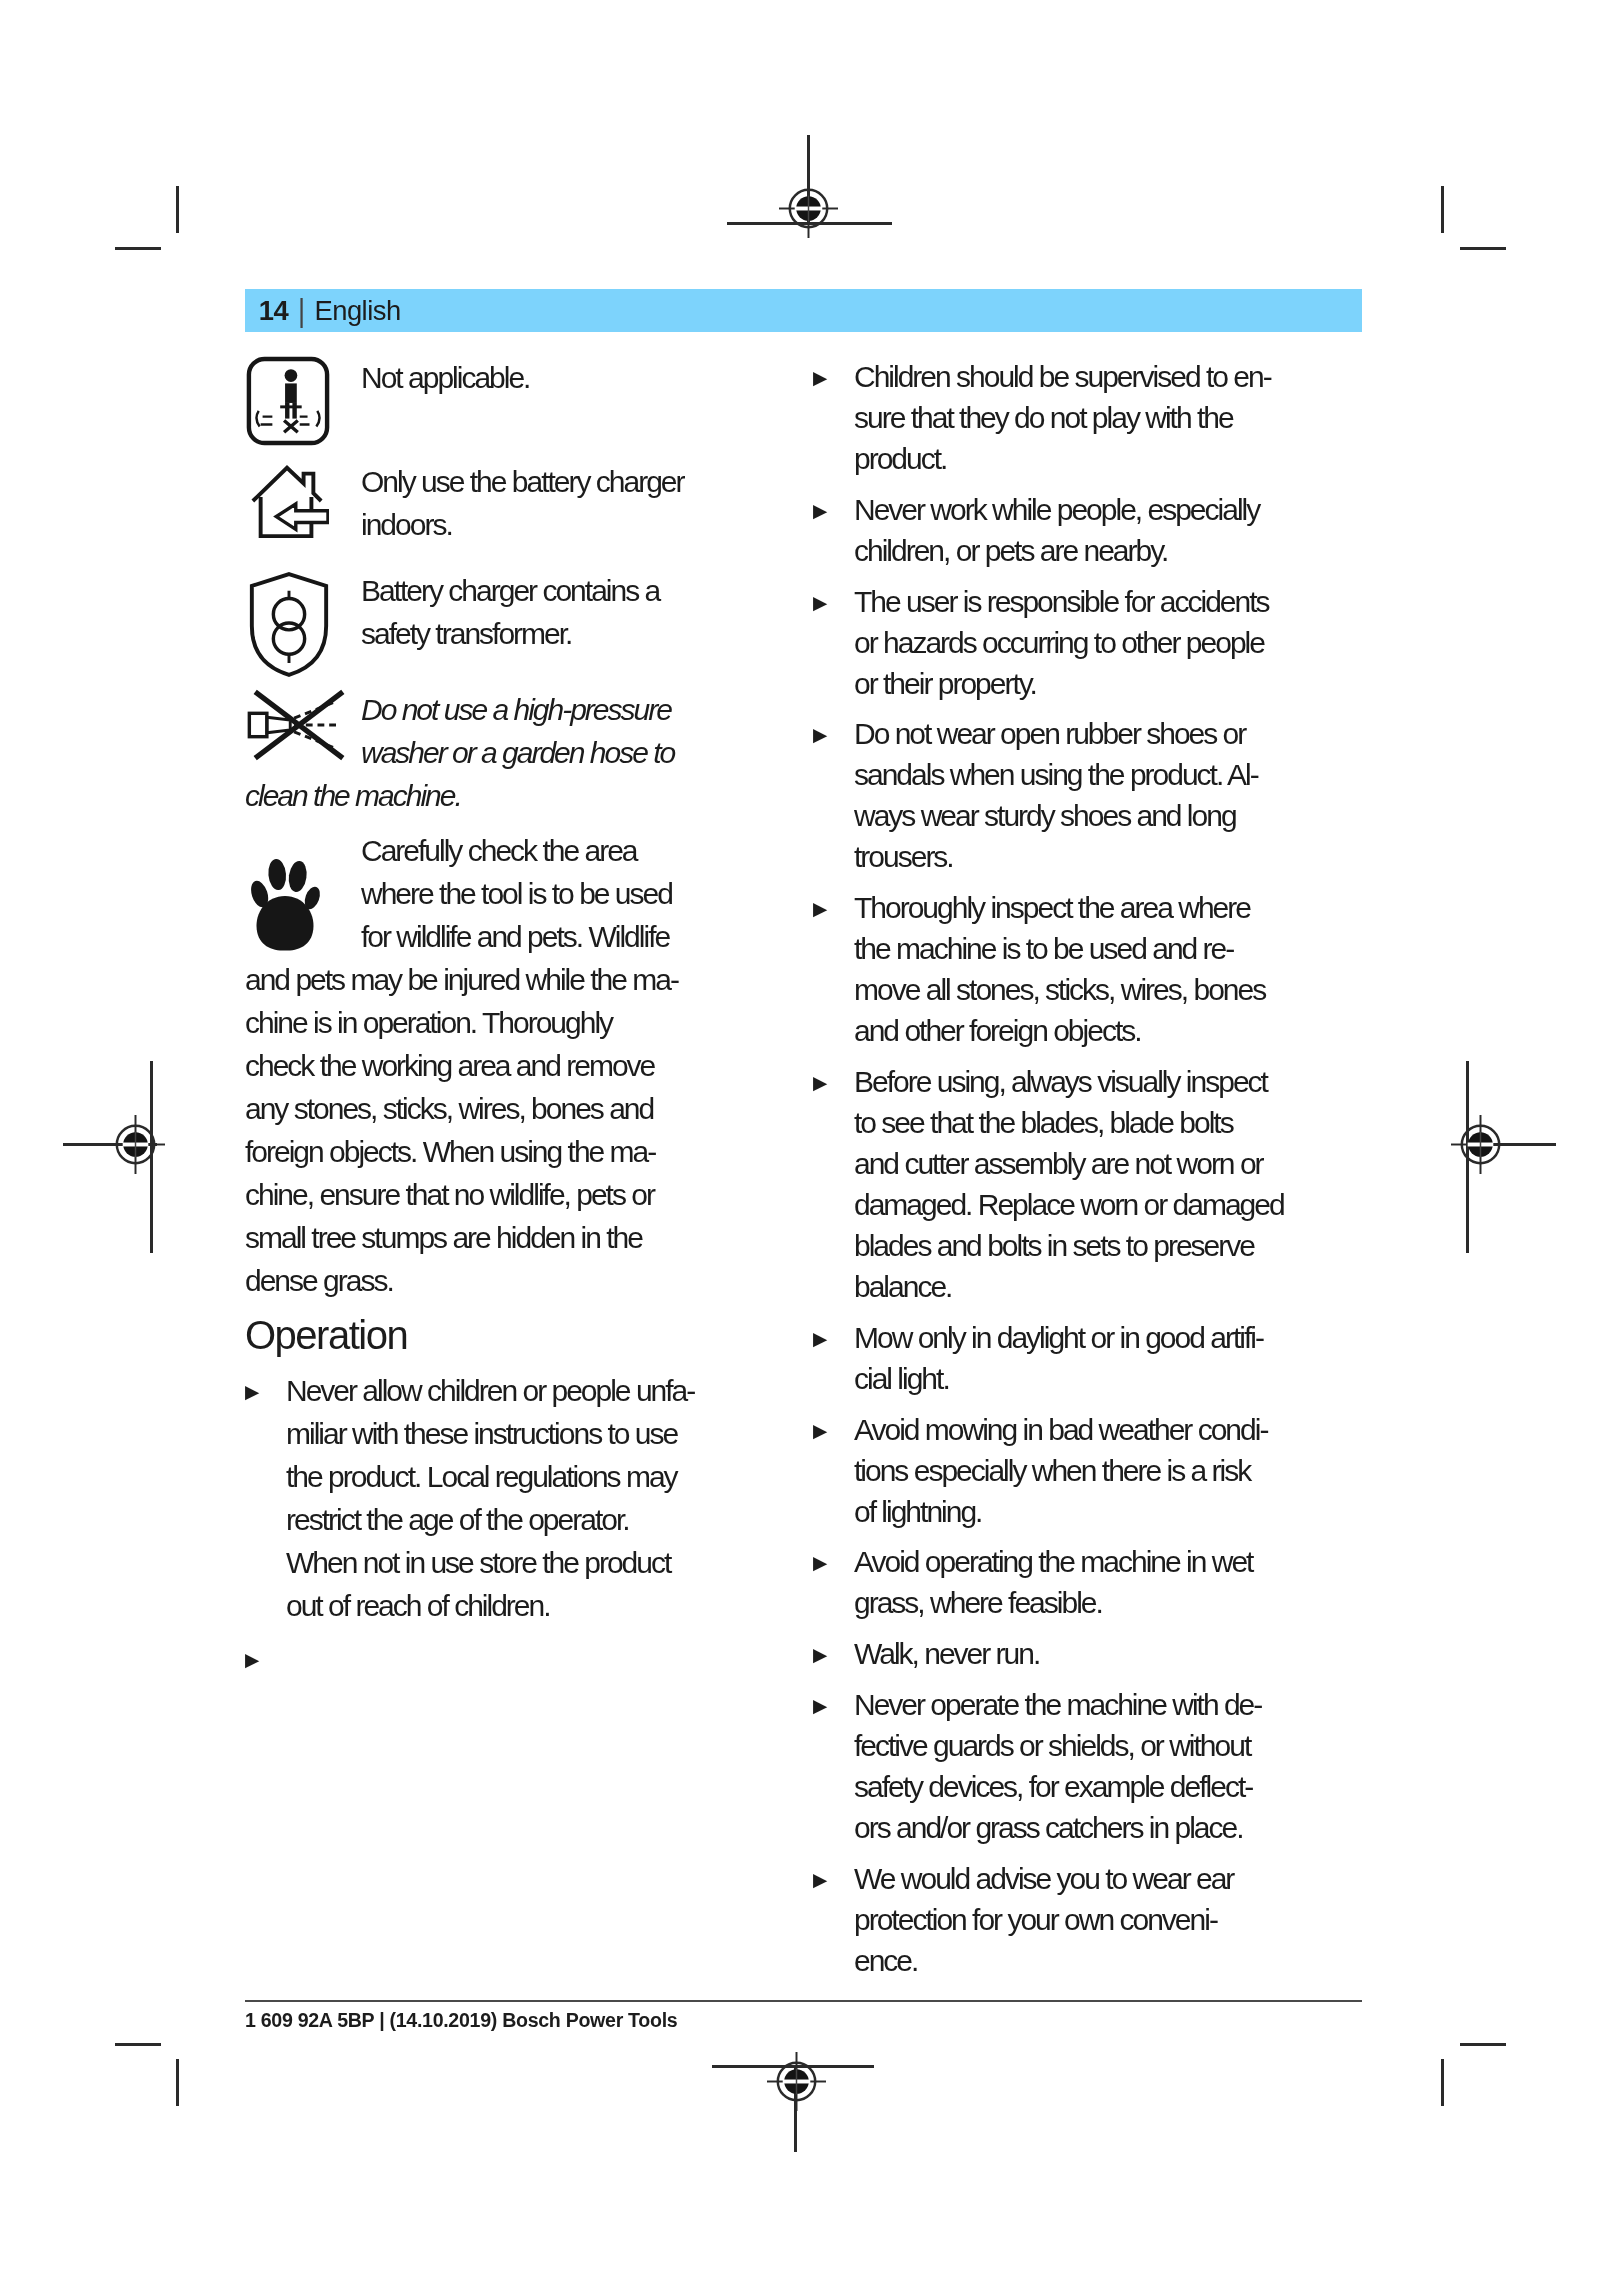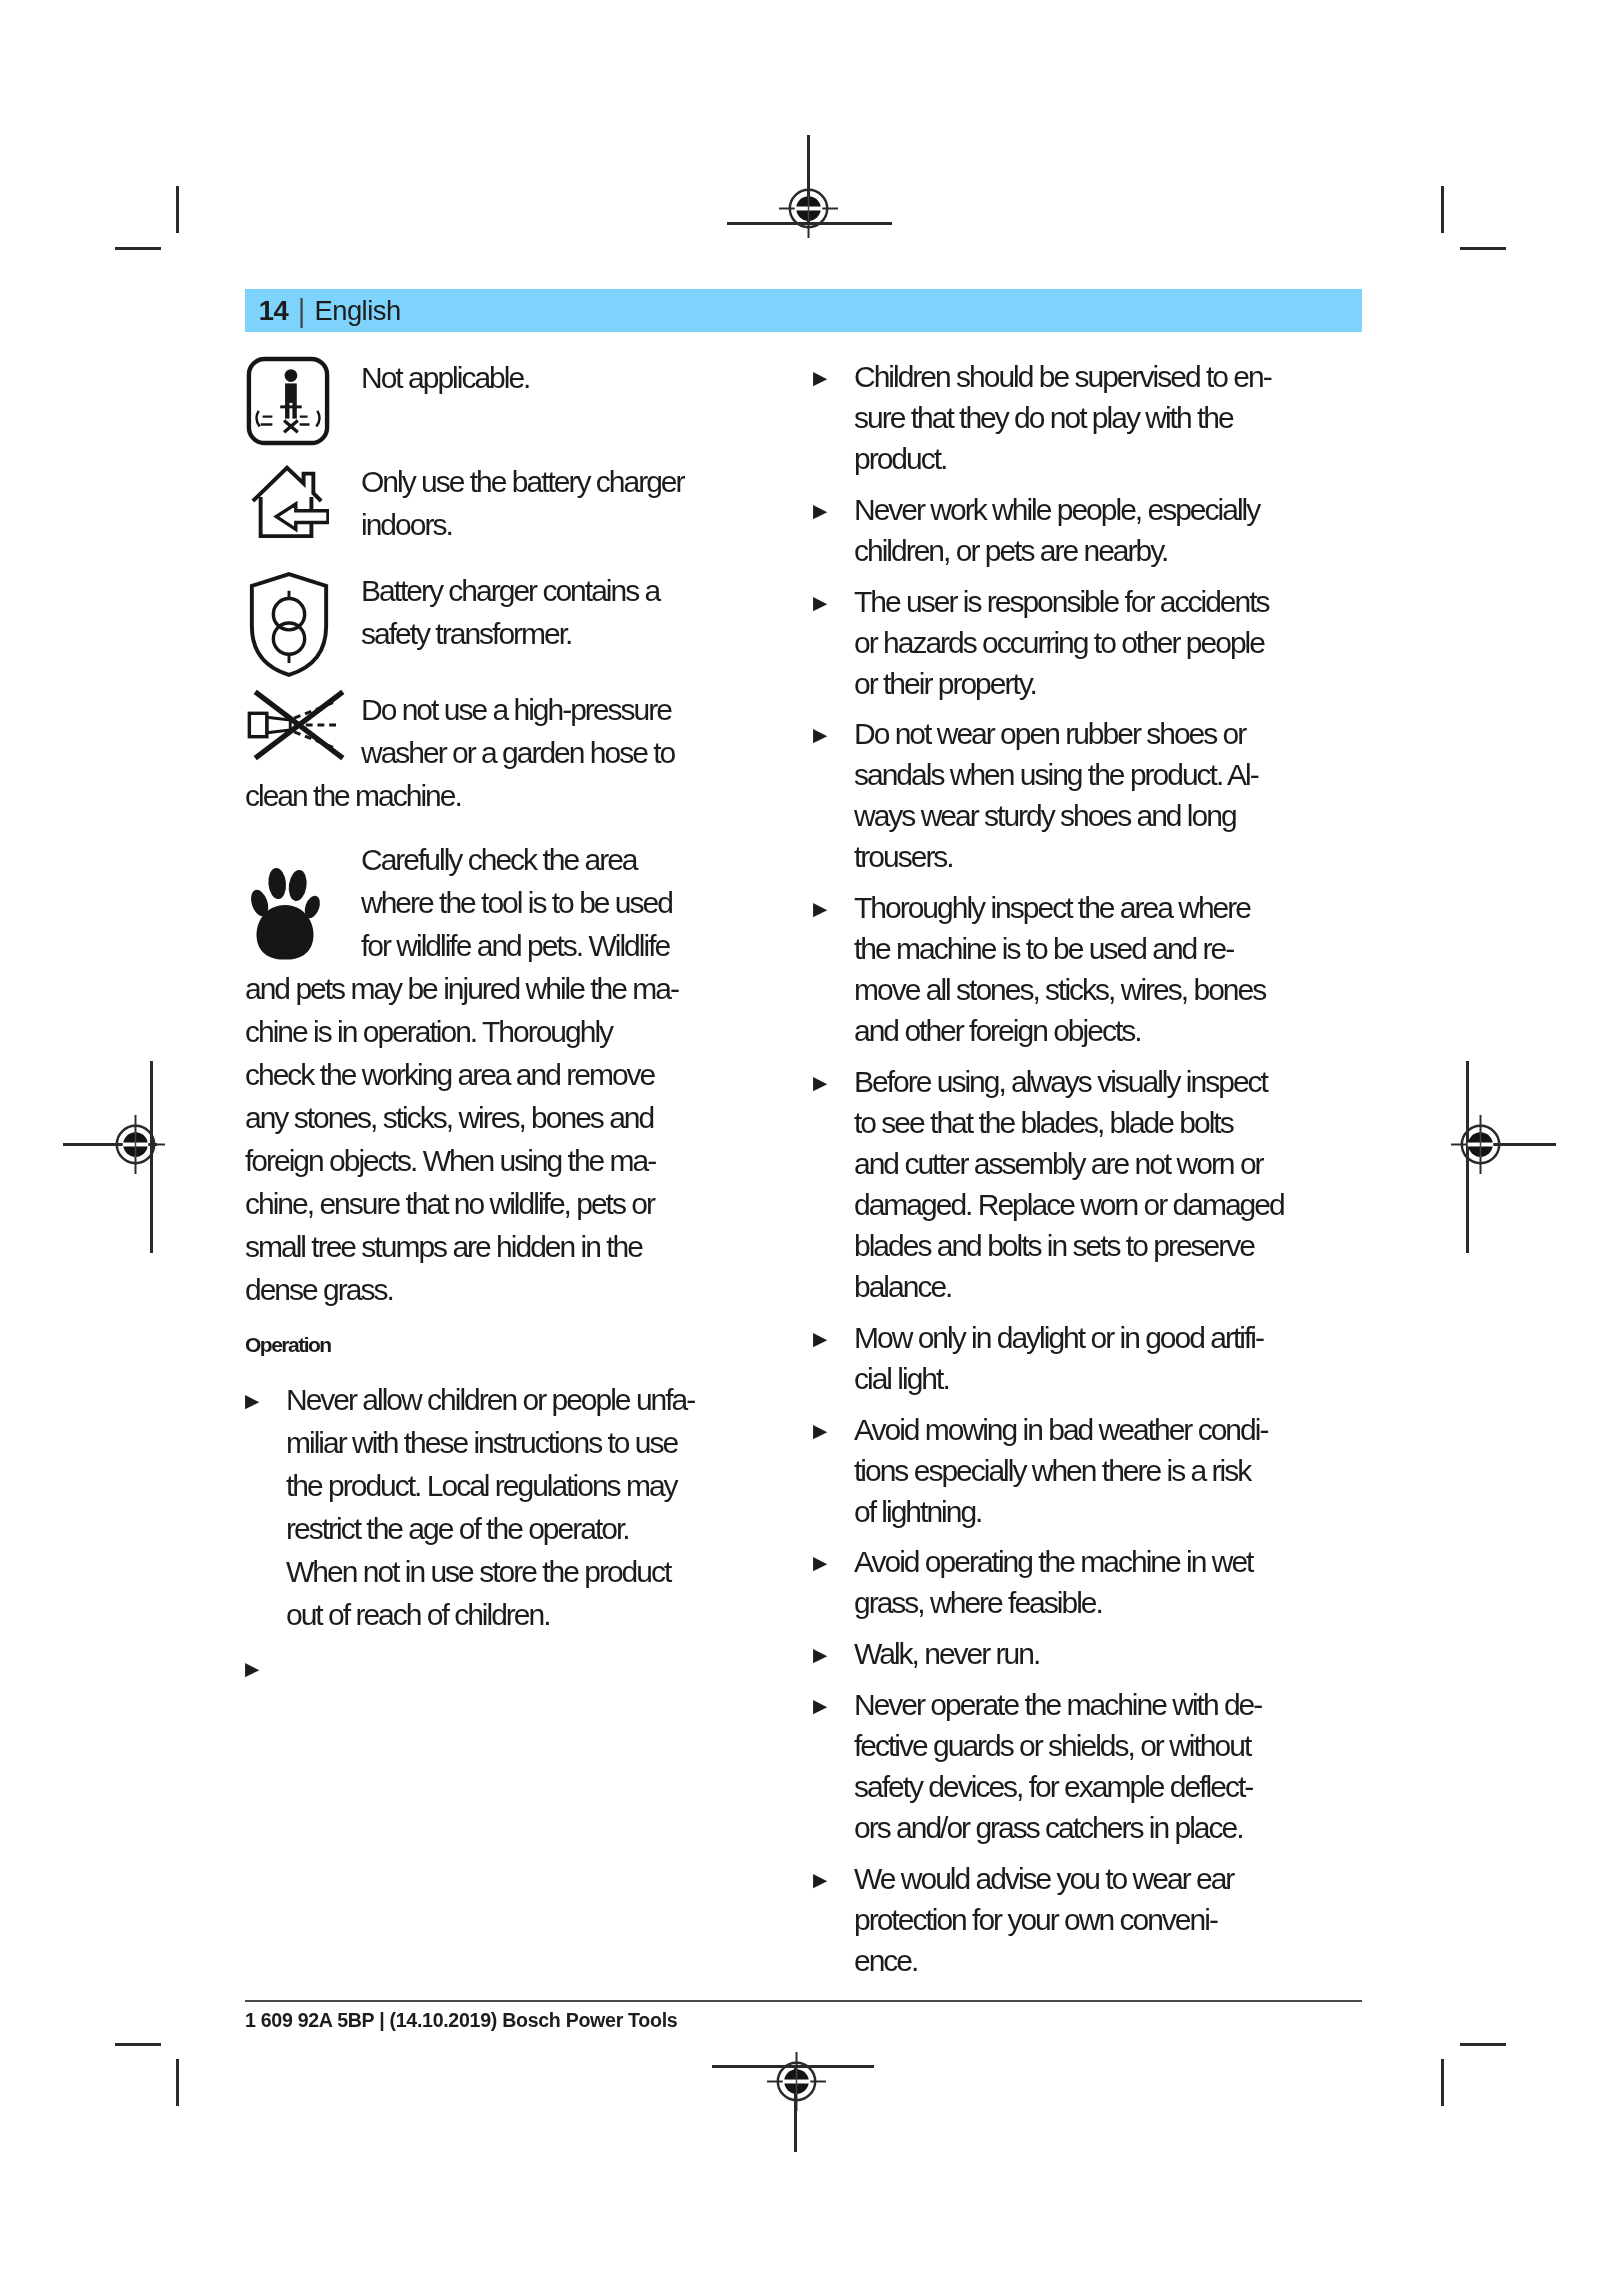--- a/index.html
+++ b/index.html
@@ -25,24 +25,24 @@
   .col-right{width:549px;line-height:41px;}
   .pre{white-space:pre-line;}
 
   
   .icon-row{display:flow-root;}
   .icon-box{float:left;width:116px;}
   .icon-box svg{display:block;}
   .r1{margin-bottom:13.7px;} .r1 .icon-box{height:90px;}
   .r2{margin-bottom:23px;} .r2 .icon-box{height:82px;}
   .r3{margin-bottom:9.8px;} .r3 .icon-box{height:110px;}
-  .r4{margin-bottom:21px;} .r4 .icon-box{height:82px;}
+  .r4{margin-bottom:12px;font-style:italic;} .r4 .icon-box{height:82px;}
   .r5{margin-bottom:0;}    .r5 .icon-box{height:127px;padding-top:7.8px;box-sizing:border-box;}
 
-  .section-heading{font-size:21px;font-weight:bold;letter-spacing:-1.5px;
+  .section-heading{font-size:40px;font-weight:normal;letter-spacing:-1.5px;
                    margin:11.8px 0 11.8px 0;line-height:43px;}
 
   ul.bullets{list-style:none;margin:0;padding:0;}
   ul.bullets li{position:relative;padding-left:41px;}
   .col-left  ul.bullets li{margin-bottom:9.8px;}
   .col-right ul.bullets li{margin-bottom:9.8px;}
   .bullet{position:absolute;left:0;top:1px;font-size:18.6px;letter-spacing:0;color:#1c1c1c;}
 
   
   .footer-rule{position:absolute;left:245px;top:2000px;width:1117px;height:2px;background:#4a4a4a;}

